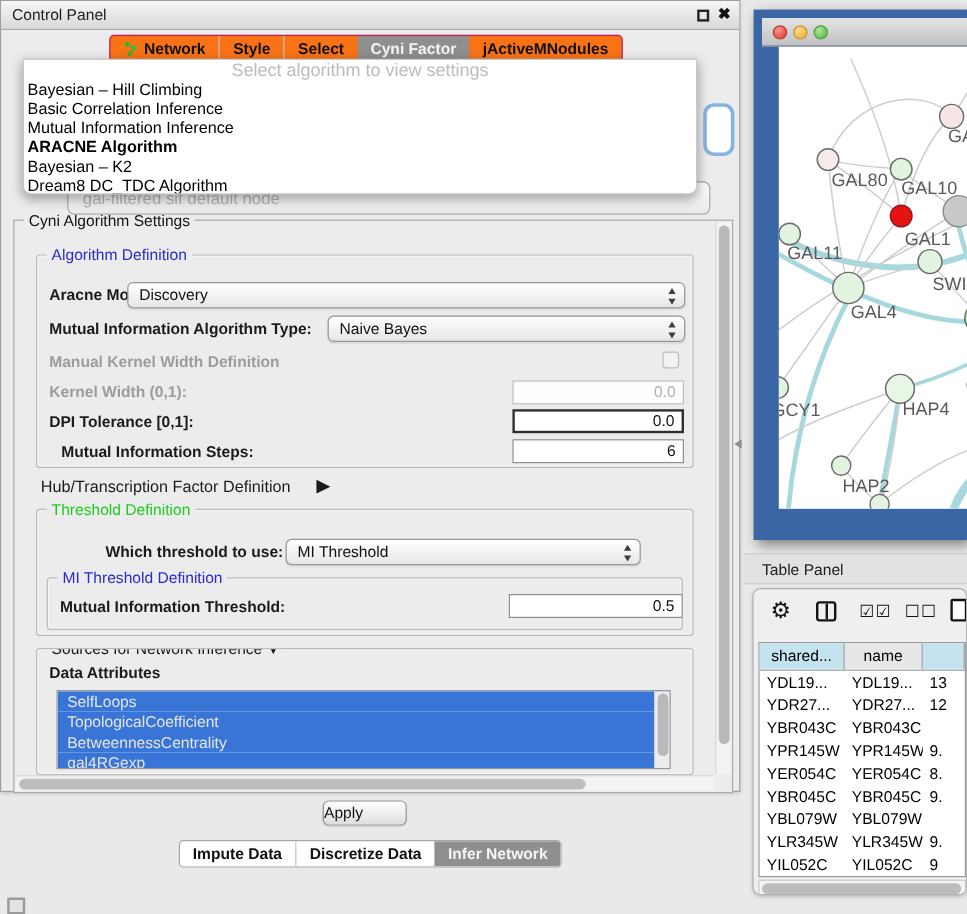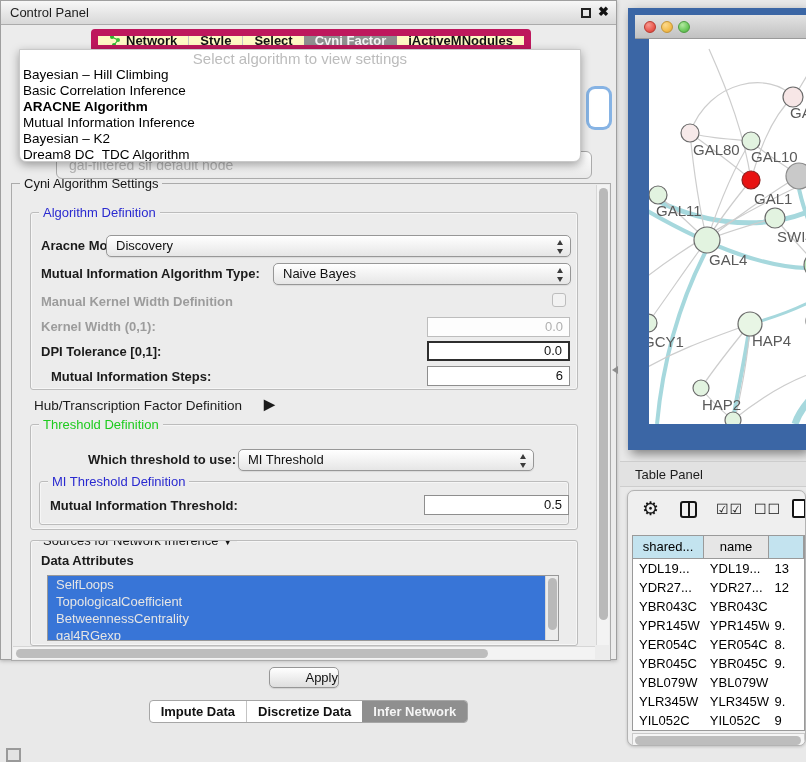--- a/index.html
+++ b/index.html
@@ -10,22 +10,22 @@
   
   .cpanel { left:0; top:8; width:617px; height:660px; background:#ececec;
             border:1px solid #9f9f9f; box-shadow:0 1px 4px rgba(0,0,0,.25); }
   .cpanel-title { left:0; top:0; width:100%; height:24px;
             background:linear-gradient(#f7f7f7,#d8d8d8); border-bottom:1px solid #ababab;
             font-size:13px; color:#1d1d1d; line-height:23px; padding-left:9px; }
   .win-float { right:25px; top:7px; width:10px; height:10px; border:2px solid #222; }
   .win-close { right:7px; top:3px; font-size:13px; font-weight:bold; color:#111; }
 
   
-  .tabbar { top:28px; left:90px; height:23px; display:inline-flex; background:#fef9c3;
-            border:7px solid #be185d; border-radius:4px; overflow:hidden; }
+  .tabbar { top:28px; left:90px; height:23px; display:inline-flex; background:#f97316;
+            border:1px solid #be185d; border-radius:4px; overflow:hidden; }
   .tab { padding:0 11px; line-height:21px; font-size:13px; font-weight:600; color:#111;
          border-left:1px solid #c4c4c4; display:flex; align-items:center; gap:4px; white-space:nowrap; }
   .tab:first-child { border-left:none; }
   .tab.sel { background:#8f8f8f; color:#f5f5f5; border-left:none; }
   .tab.sel + .tab { border-left:none; }
 
   
   .popup { left:18px; top:48px; width:562px; height:113px; background:#fff;
            border:1px solid #c9c9c9; border-radius:0 0 7px 7px; z-index:60;
            box-shadow:0 3px 10px rgba(0,0,0,.35); overflow:hidden; }
@@ -68,21 +68,21 @@
   .attr-list { position:absolute; background:#fff; border:1px solid #989898; overflow:hidden; }
   .attr-item { height:17px; background:#3875d7; color:#e5e5e5; font-size:13px; line-height:17px;
          padding-left:8px; }
   .vsb { position:absolute; width:13px; background:#f3f3f3; border-left:1px solid #d6d6d6; }
   .vsb .thumb { position:absolute; left:2px; width:9px; background:#b9b9b9; border-radius:5px; }
   .hsb { position:absolute; height:13px; background:#f3f3f3; border-top:1px solid #d6d6d6; }
   .hsb .thumb { position:absolute; top:2px; height:9px; background:#bdbdbd; border-radius:5px; }
 
   .btn { position:absolute; height:21px; border:1px solid #979797; border-radius:5px;
          background:linear-gradient(#ffffff,#dedede); font-size:13px; color:#111;
-         text-align:right; line-height:19px; box-shadow:0 1px 1px rgba(0,0,0,.1); }
+         text-align:left; line-height:19px; box-shadow:0 1px 1px rgba(0,0,0,.1); }
 
   .btabs { top:699px; left:0; width:100%; text-align:center; }
   .btabs-in { display:inline-flex; background:#fff; border:1px solid #a6a6a6; border-radius:4px;
          overflow:hidden; height:23px; }
 
   
   .netwin { left:628px; top:8px; width:178px; height:442px; background:#3b66a5;
             box-shadow:3px 4px 10px rgba(0,0,0,.45); }
   .net-title { left:7px; top:7px; right:0; height:24px;
             background:linear-gradient(#e3e3e3,#c1c1c1); border-bottom:1px solid #9a9a9a; }
@@ -152,22 +152,22 @@
 
     <div class="abs ghost-blue"></div>
     <div class="abs ghost-combo">
       <span>gal-filtered sif default node</span>
     </div>
 
     <div class="abs popup">
       <div class="ph">Select algorithm to view settings</div>
       <div class="it">Bayesian – Hill Climbing</div>
       <div class="it">Basic Correlation Inference</div>
+      <div class="it">Mutual Information Inference</div>
       <div class="it bold">ARACNE Algorithm</div>
-      <div class="it">Mutual Information Inference</div>
       <div class="it">Bayesian – K2</div>
       <div class="it">Dream8 DC_TDC Algorithm</div>
     </div>
 
     <div class="abs spanel">
       <span class="legend" style="color:#141414;">Cyni Algorithm Settings</span>
 
       <div class="grp" style="left:18px; top:28px; width:548px; height:178px;">
         <span class="legend" style="color:#2a2ad0; background:#ececec;">Algorithm Definition</span>
 

